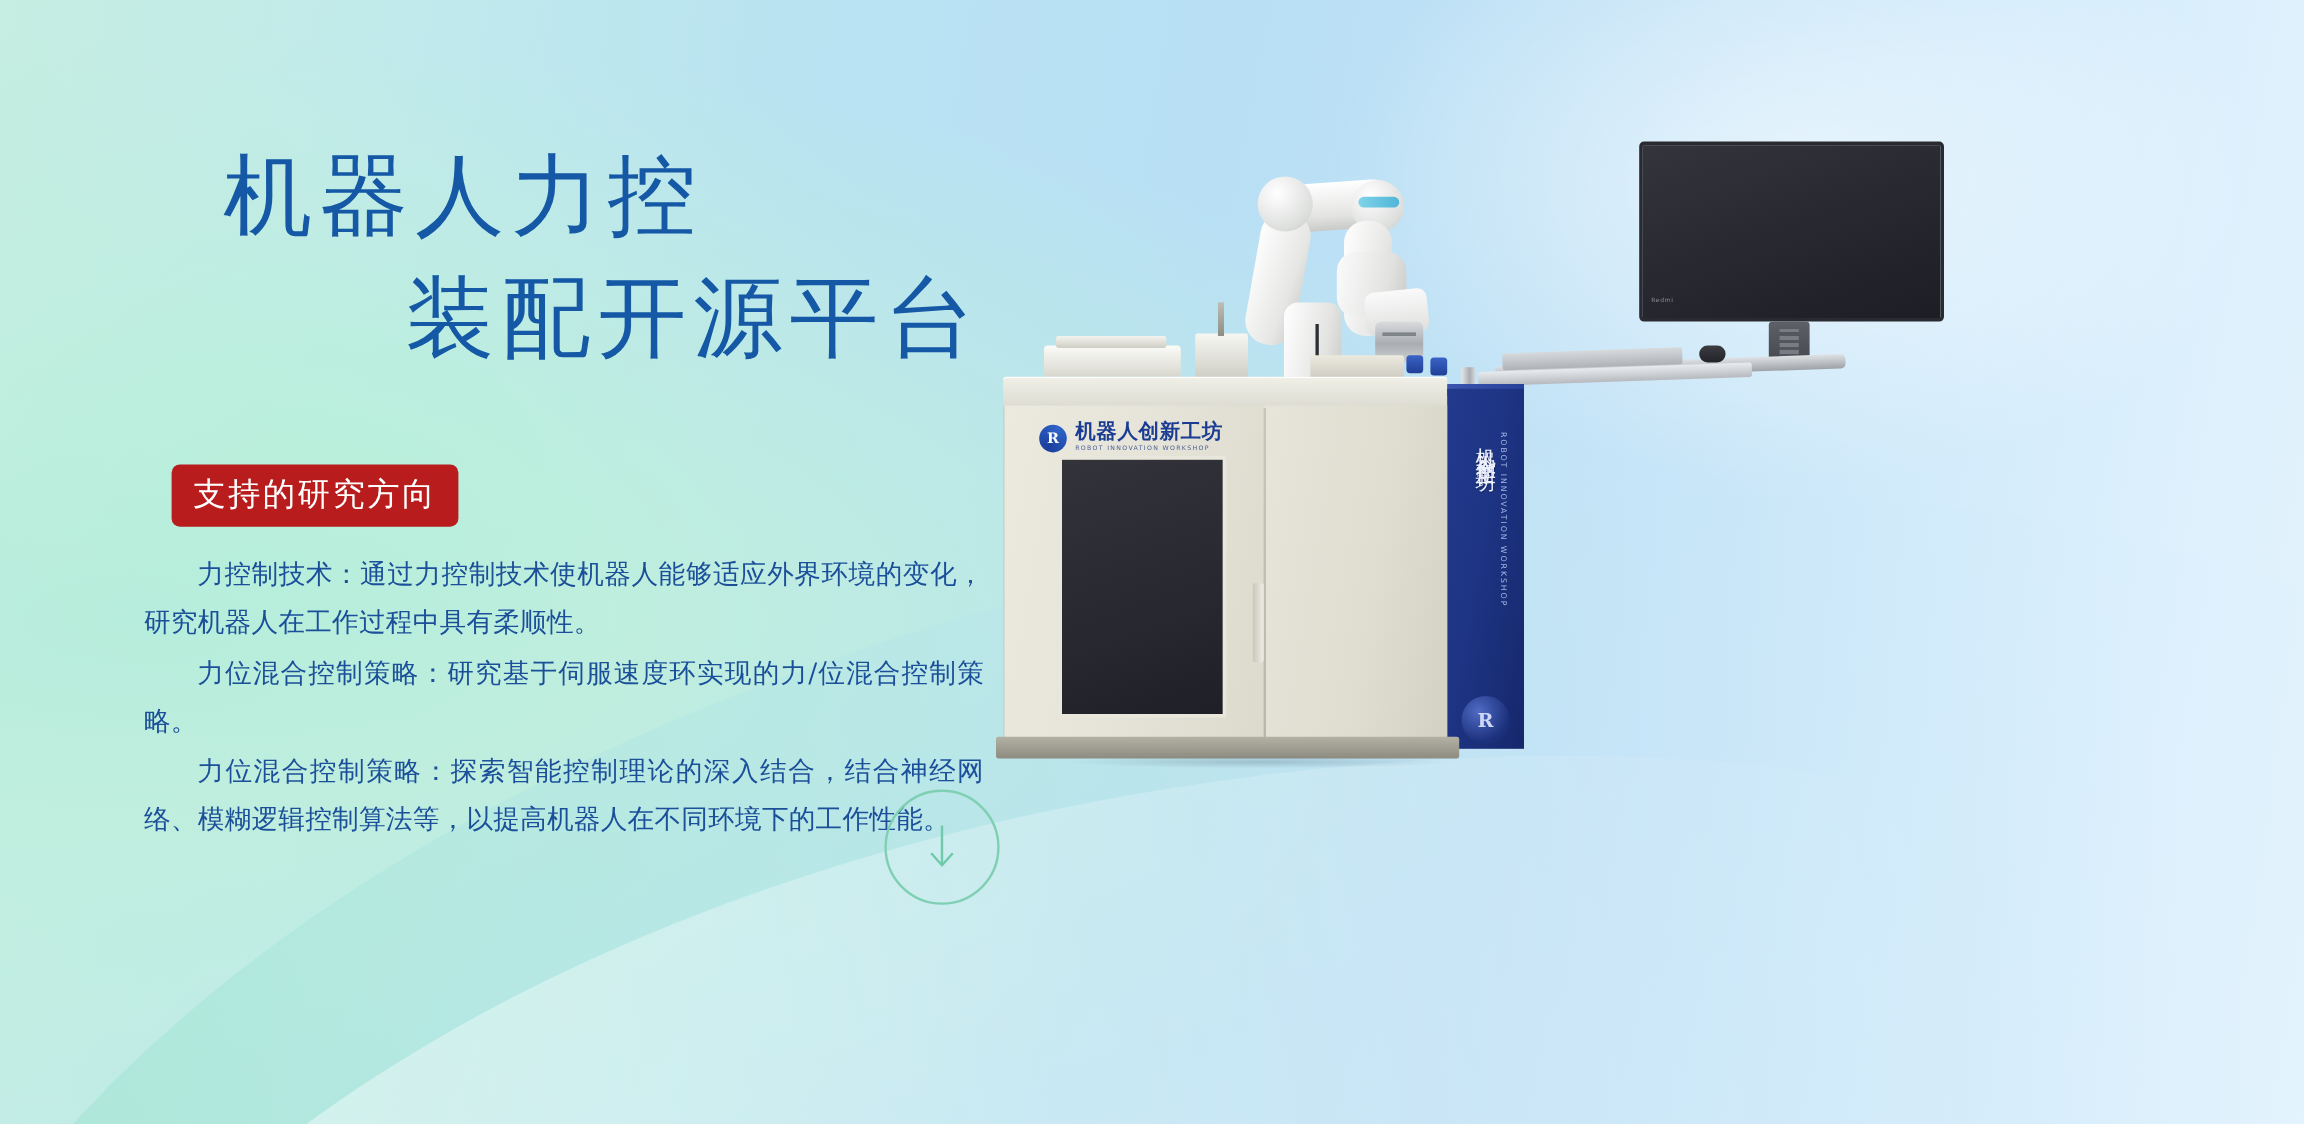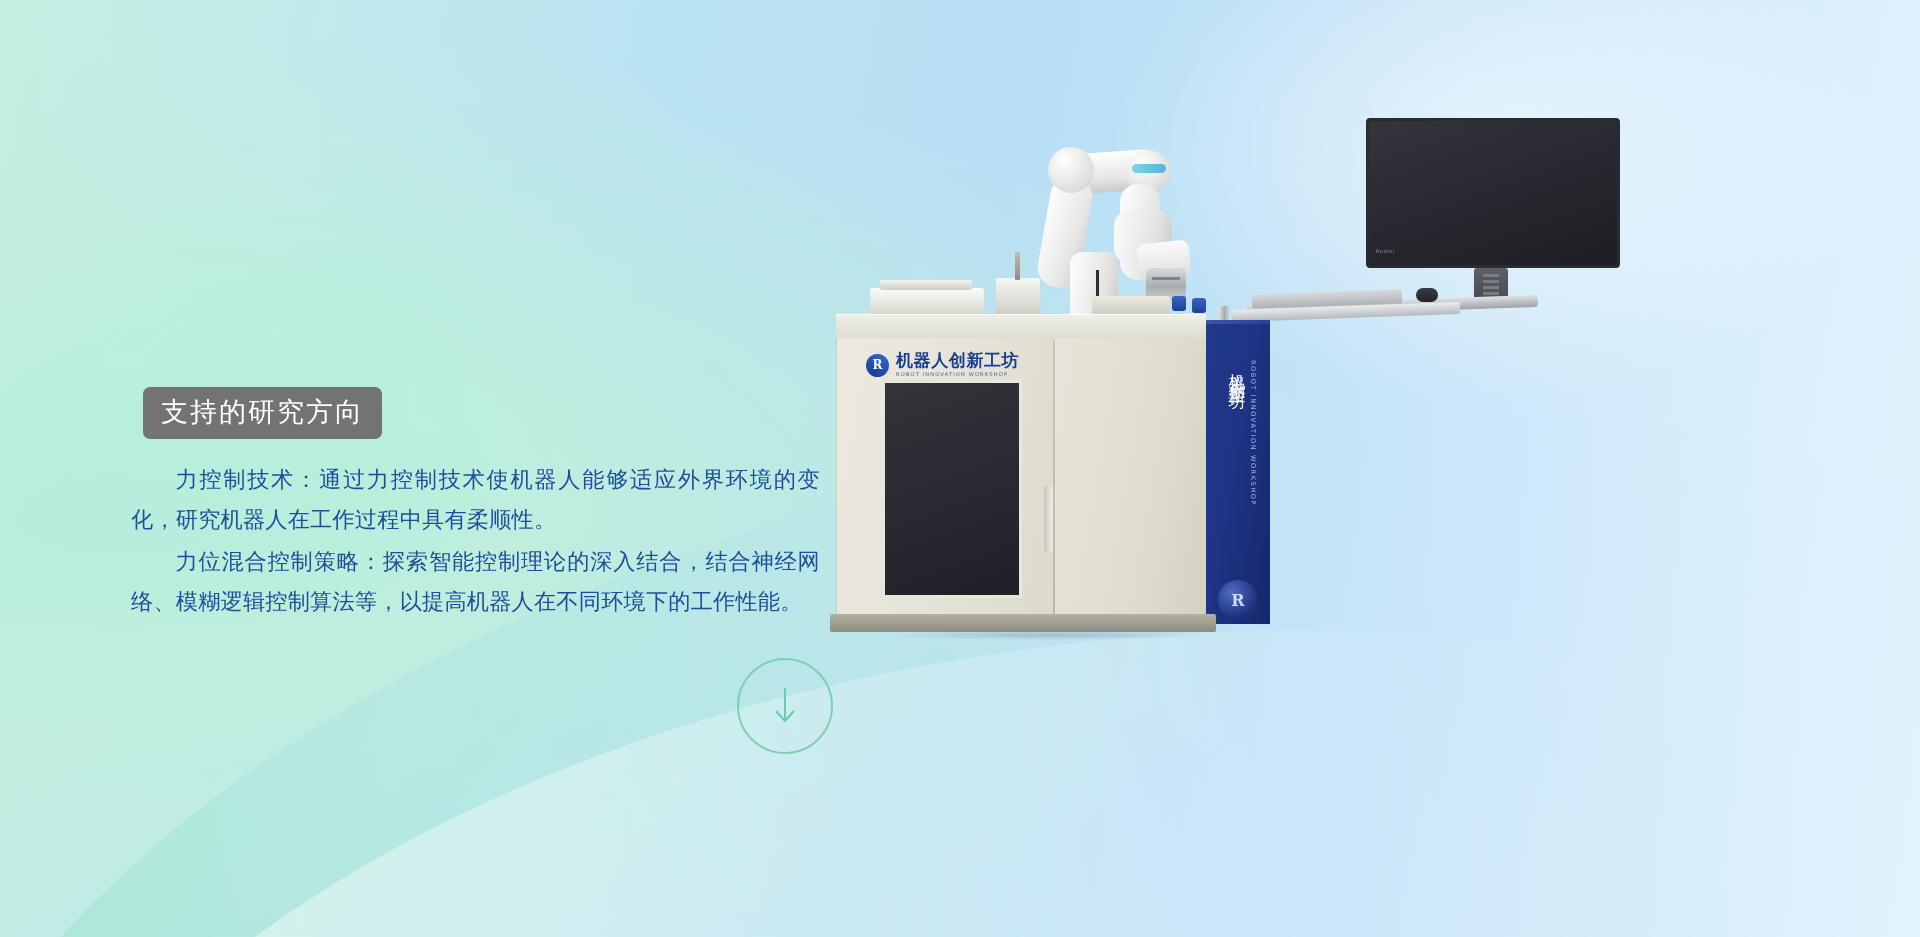--- a/index.html
+++ b/index.html
@@ -46,33 +46,33 @@
   .h-line{
     font-family:"DejaVu Serif","Liberation Serif",serif;
     color:#1559a6; font-size:74px; line-height:1.38;
     letter-spacing:6px; white-space:nowrap; font-weight:400;
   }
   .h-line.l2{ margin-left:152px; }
 
   
   #badge-wrap{ position:absolute; left:143px; top:387px; z-index:6; }
   .badge{
-    display:inline-block; background:#737373; color:#ffffff;
+    display:inline-block; background:#b91c1c; color:#ffffff;
     font-family:"DejaVu Serif","Liberation Serif",serif;
     font-size:27px; letter-spacing:2px; padding:7px 18px 9px 18px;
     border-radius:7px; white-space:nowrap;
   }
 
   
   #copy{ position:absolute; left:120px; top:459px; width:700px; z-index:6; }
   .para{
     color:#1b4f99;
     font-family:"DejaVu Serif","Liberation Serif",serif;
     font-size:22.2px; line-height:1.82; text-align:justify;
-    text-indent:2em; letter-spacing:.2px; margin-bottom:1px;margin-left:11px;
+    text-indent:2em; letter-spacing:.2px; margin-bottom:1px;
   }
 
   
   #scroll-cue{
     position:absolute; left:737px; top:658px; width:96px; height:96px; z-index:7;
     border:2px solid #7fd0b2; border-radius:50%;
     display:flex; align-items:center; justify-content:center;
   }
   #scroll-cue svg{ display:block; }
 
@@ -333,27 +333,32 @@
 <body>
 
 <div id="banner">
 
   <div class="bg-base"></div>
   <div class="bg-glowbl"></div>
   <div class="bg-glowtr"></div>
   <div class="bg-sweep"></div>
   <div class="bg-sweep2"></div>
 
+  <div id="headline">
+    <div class="h-line l1">机器人力控</div>
+    <div class="h-line l2">装配开源平台</div>
+  </div>
 
   <div id="badge-wrap">
     <span class="badge">支持的研究方向</span>
   </div>
 
   <div id="copy">
     <p class="para">力控制技术：通过力控制技术使机器人能够适应外界环境的变化，研究机器人在工作过程中具有柔顺性。</p>
+    <p class="para">力位混合控制策略：研究基于伺服速度环实现的力/位混合控制策略。</p>
     <p class="para">力位混合控制策略：探索智能控制理论的深入结合，结合神经网络、模糊逻辑控制算法等，以提高机器人在不同环境下的工作性能。</p>
   </div>
 
   <div id="scroll-cue">
     <span>
       <svg width="30" height="44" viewBox="0 0 30 44" aria-hidden="true">
         <line x1="15" y1="4" x2="15" y2="36" stroke="#6fc9aa" stroke-width="2"></line>
         <polyline points="6,27 15,37 24,27" fill="none" stroke="#6fc9aa" stroke-width="2"></polyline>
       </svg>
     </span>

